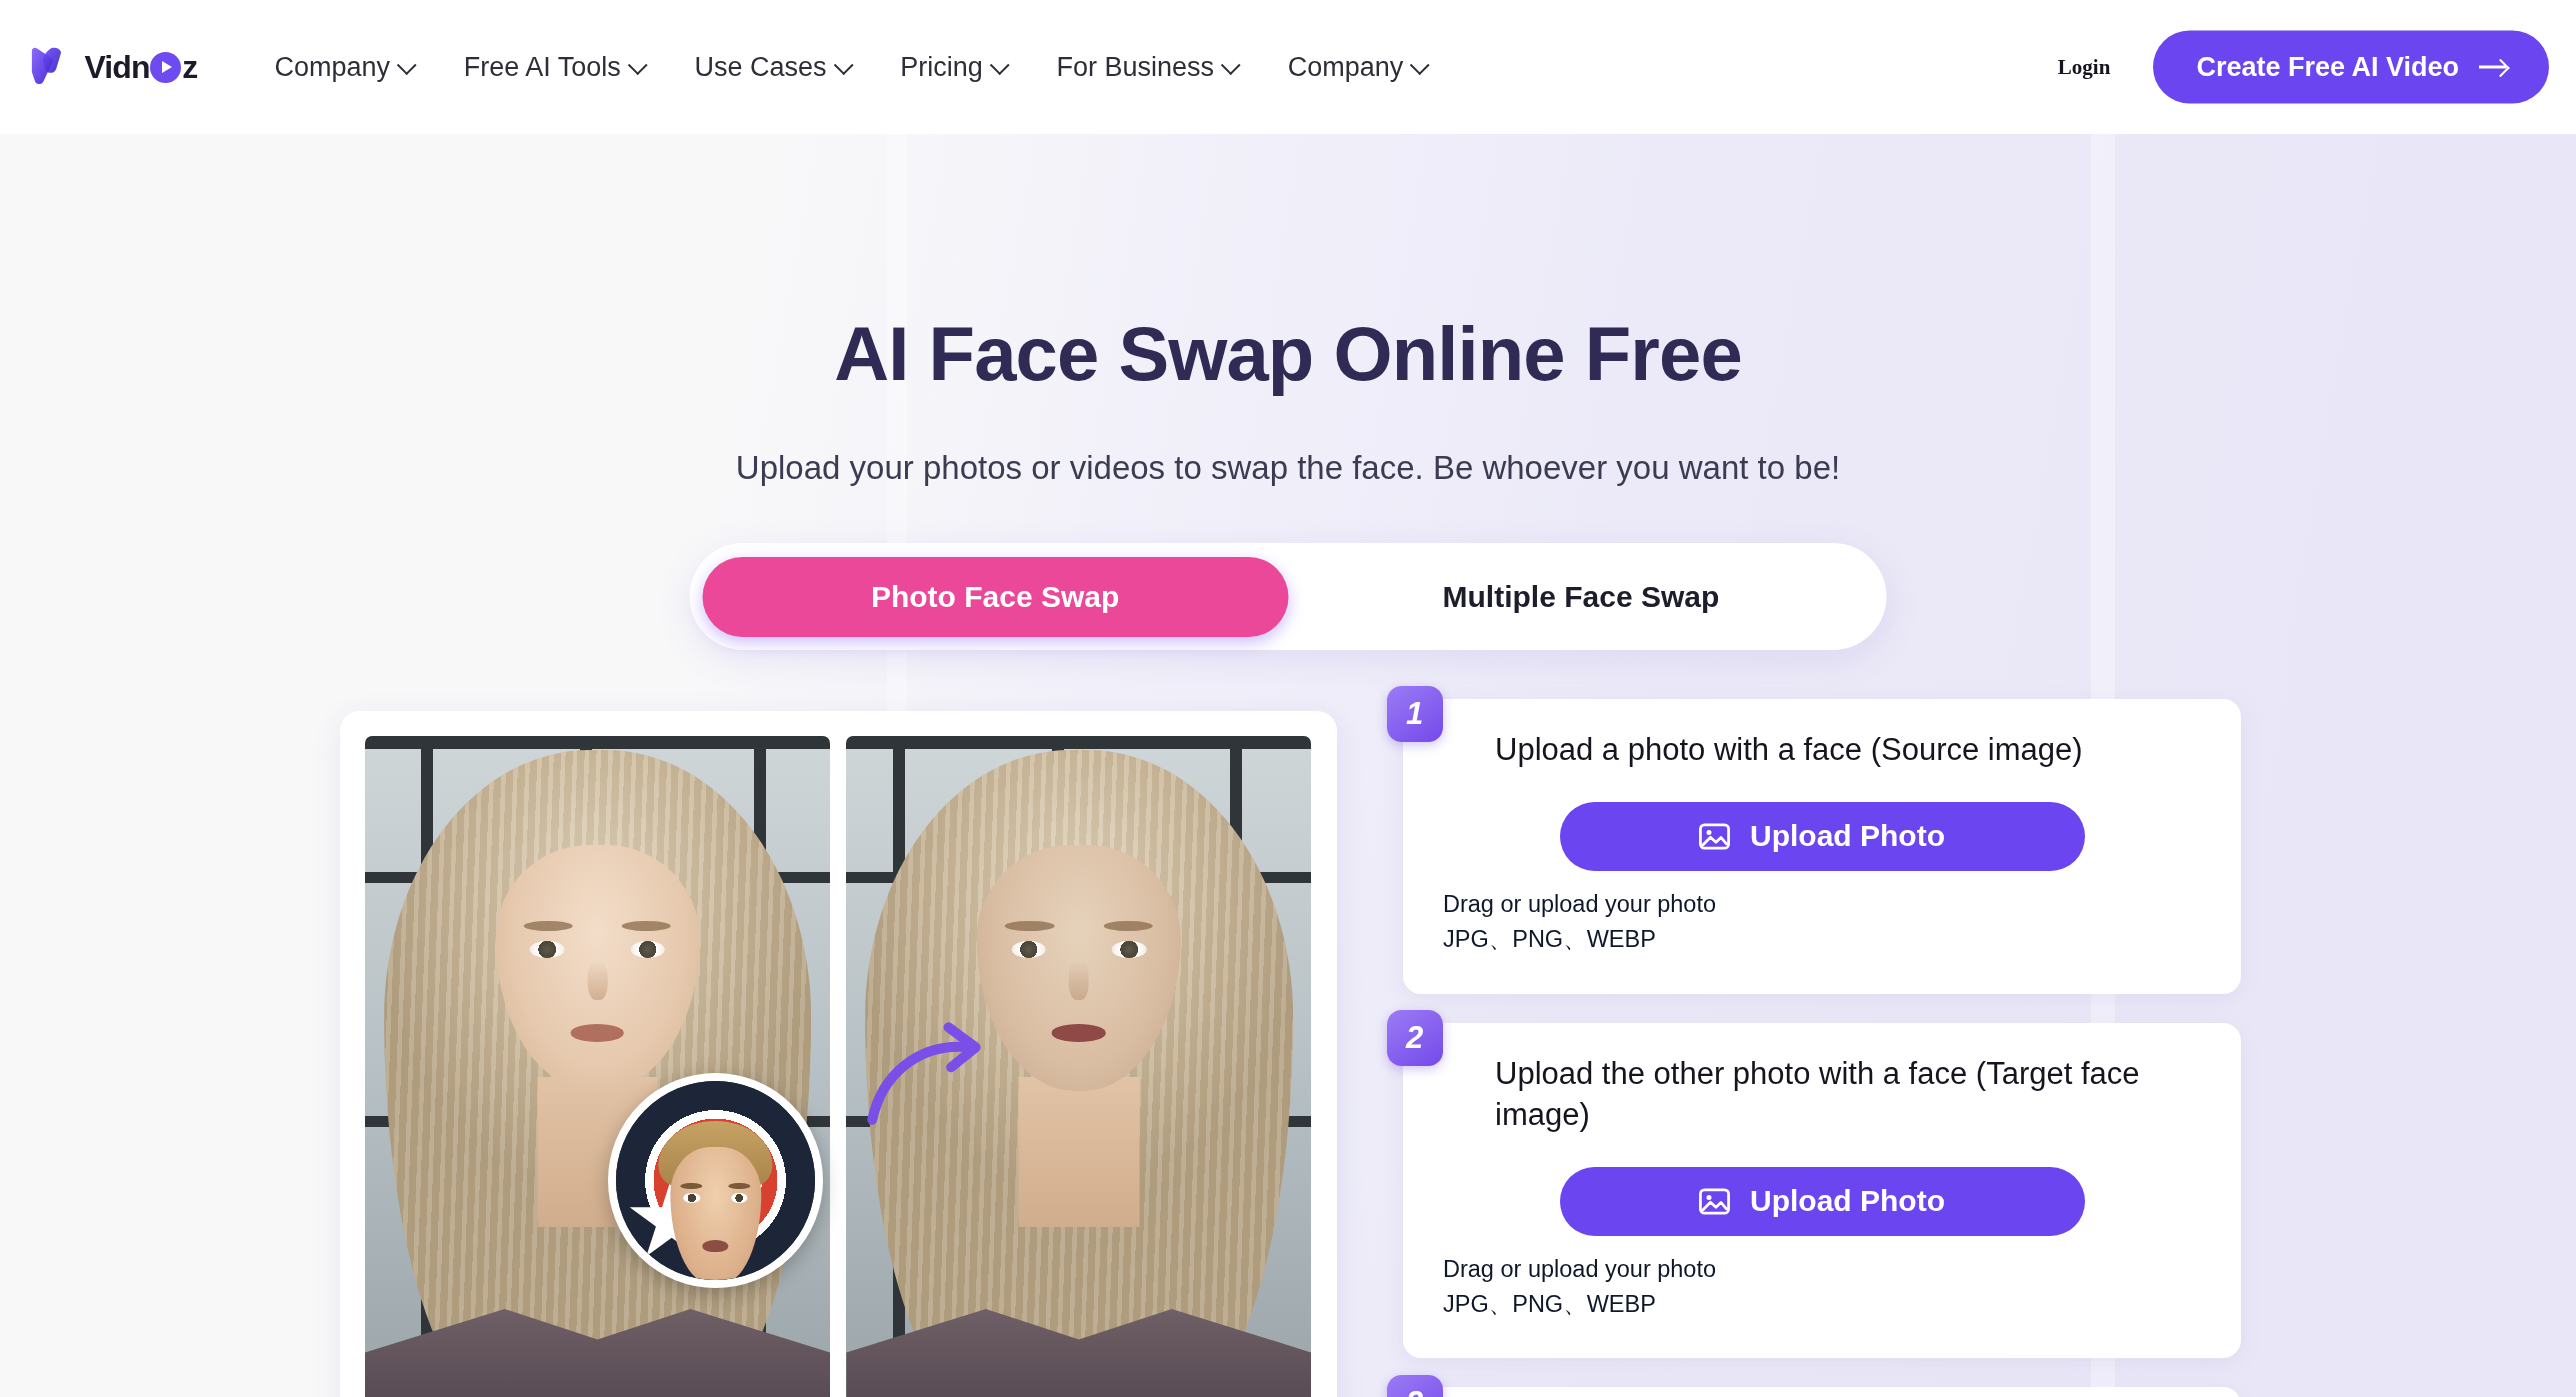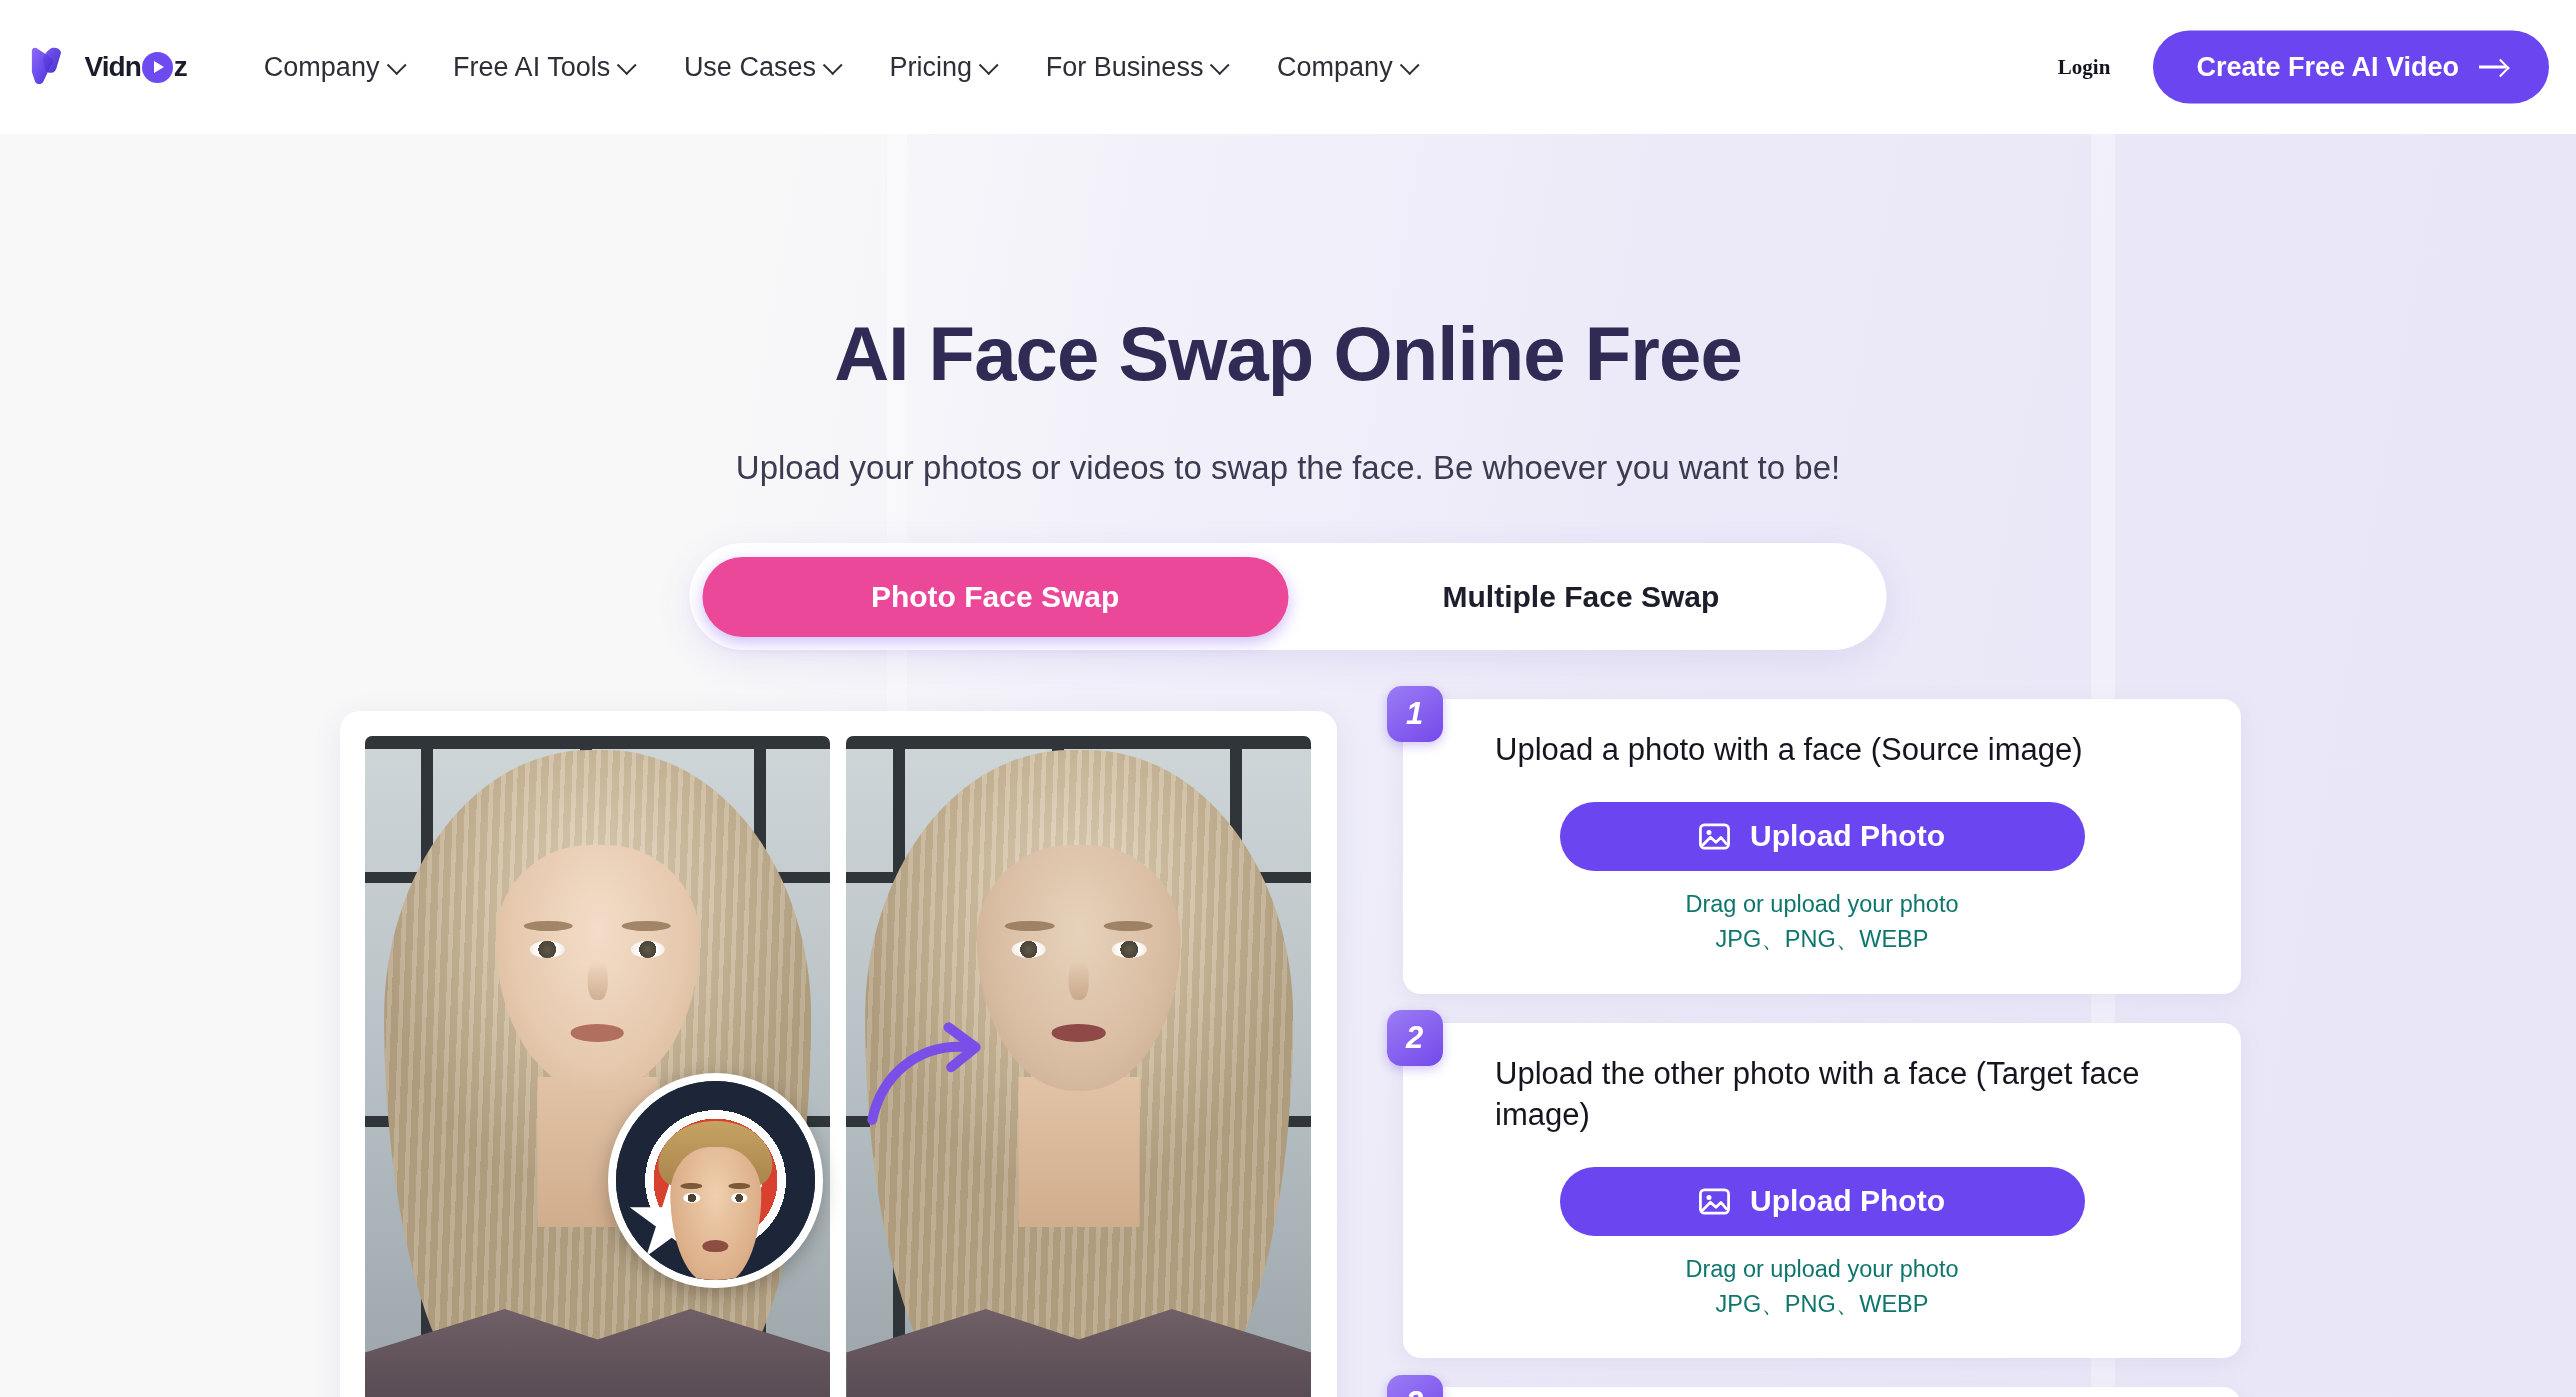--- a/index.html
+++ b/index.html
@@ -19,21 +19,21 @@
     z-index: 30;
   }
   .logo-wrap {
     display: flex; align-items: center;
     margin-left: 27px; gap: 5.4px;
     height: 54px;
   }
   .logo-mark { width: 52px; height: 52px; display: block; }
   .logo-text { display: flex; align-items: center; }
   .logo-word {
-    font-size: 28px; font-weight: bold; letter-spacing: -0.9px;
+    font-size: 32px; font-weight: bold; letter-spacing: -0.9px;
     color: #1b1b2b; line-height: 1;
   }
   .logo-o {
     position: relative; display: inline-block;
     width: 31px; height: 31px; border-radius: 50%;
     background: #6d4bf0; margin: 0 0.9px; vertical-align: -3.6px;
   }
   .logo-o::after {
     content: ""; position: absolute; top: 50%; left: 54%;
     transform: translate(-50%,-50%);
@@ -304,22 +304,22 @@
   .upload-btn {
     display: flex; align-items: center; justify-content: center; gap: 20px;
     width: 525px; height: 69px; margin: 31px auto 0 auto;
     background: #6b45f0; color: #ffffff;
     font-size: 30px; font-weight: 700;
     border-radius: 38px; cursor: pointer; border: none;
     font-family: "Liberation Sans", sans-serif;
   }
   .img-ico { width: 31px; height: 27px; display: block; }
   .hint {
-    text-align: center; margin-top: 16.3px;
-    font-size: 23.5px; color: #0f766e; line-height: 1.5;
+    margin-top: 16.3px;
+    font-size: 23.5px; color: #0f172a; line-height: 1.5;
   }
 </style>
 </head>
 <body>
 
 <div class="header">
 
   <div class="logo-wrap">
     <svg class="logo-mark" viewBox="0 0 64 64">
       <defs>

